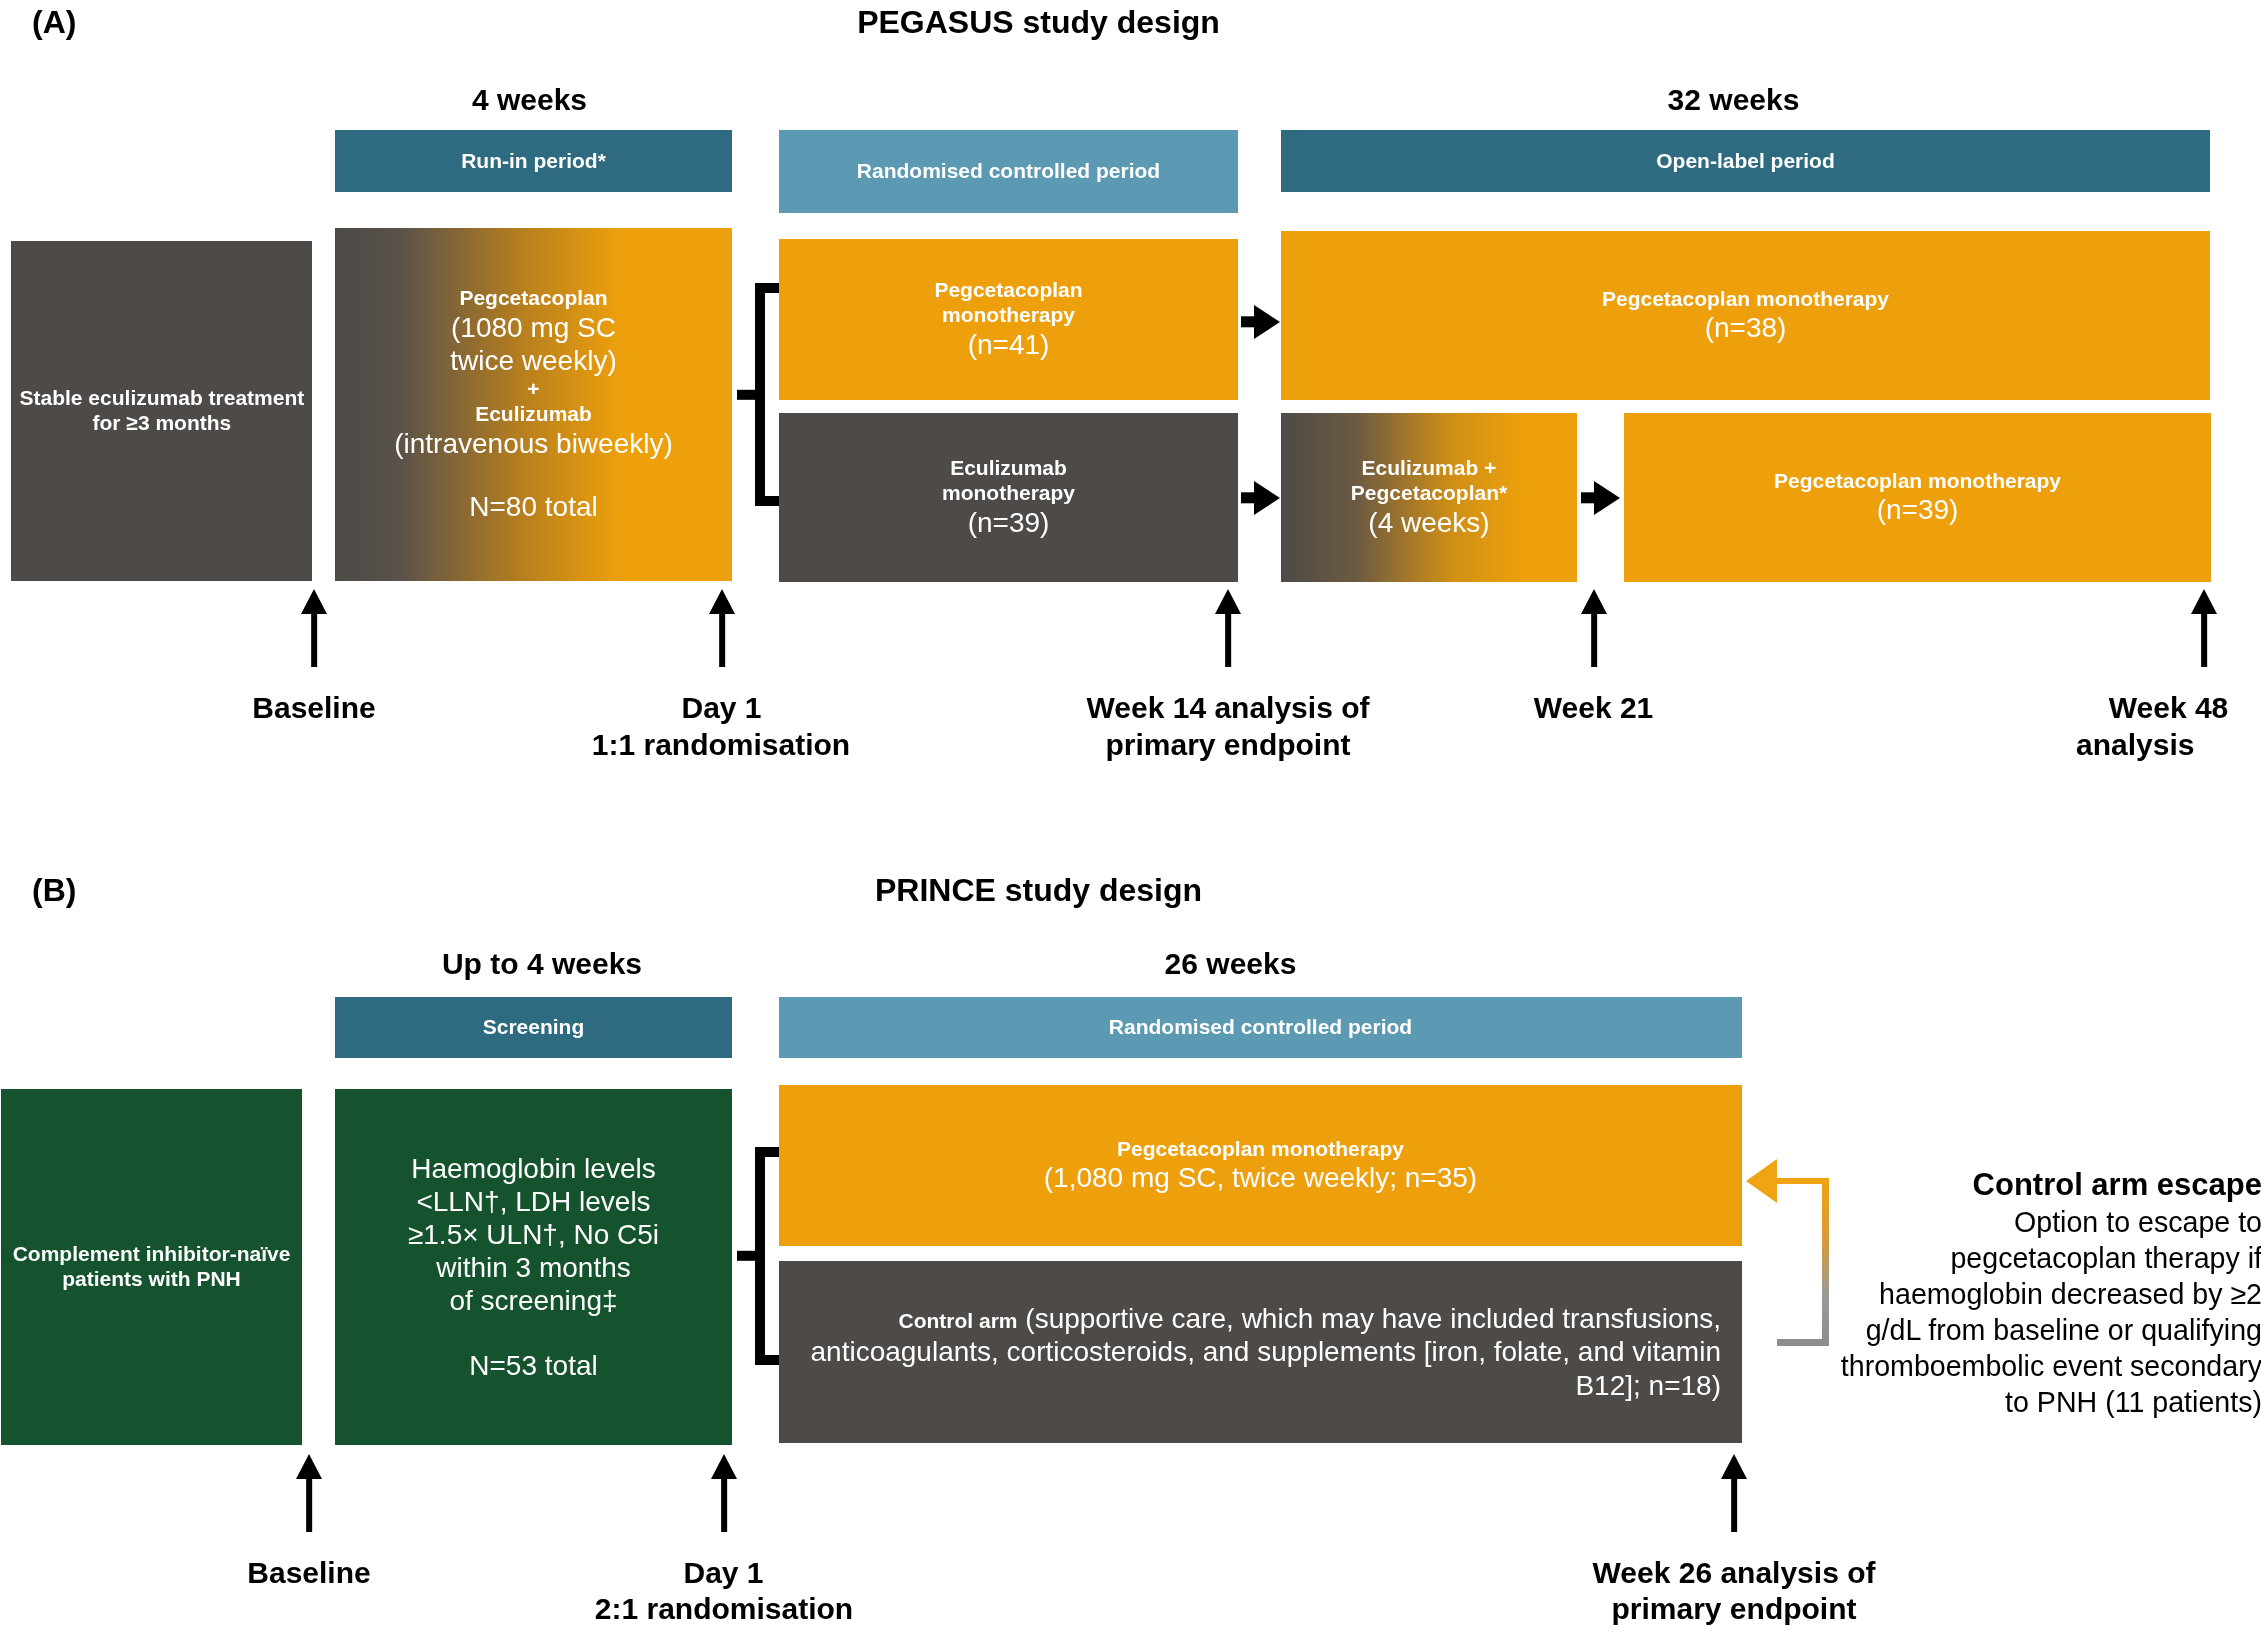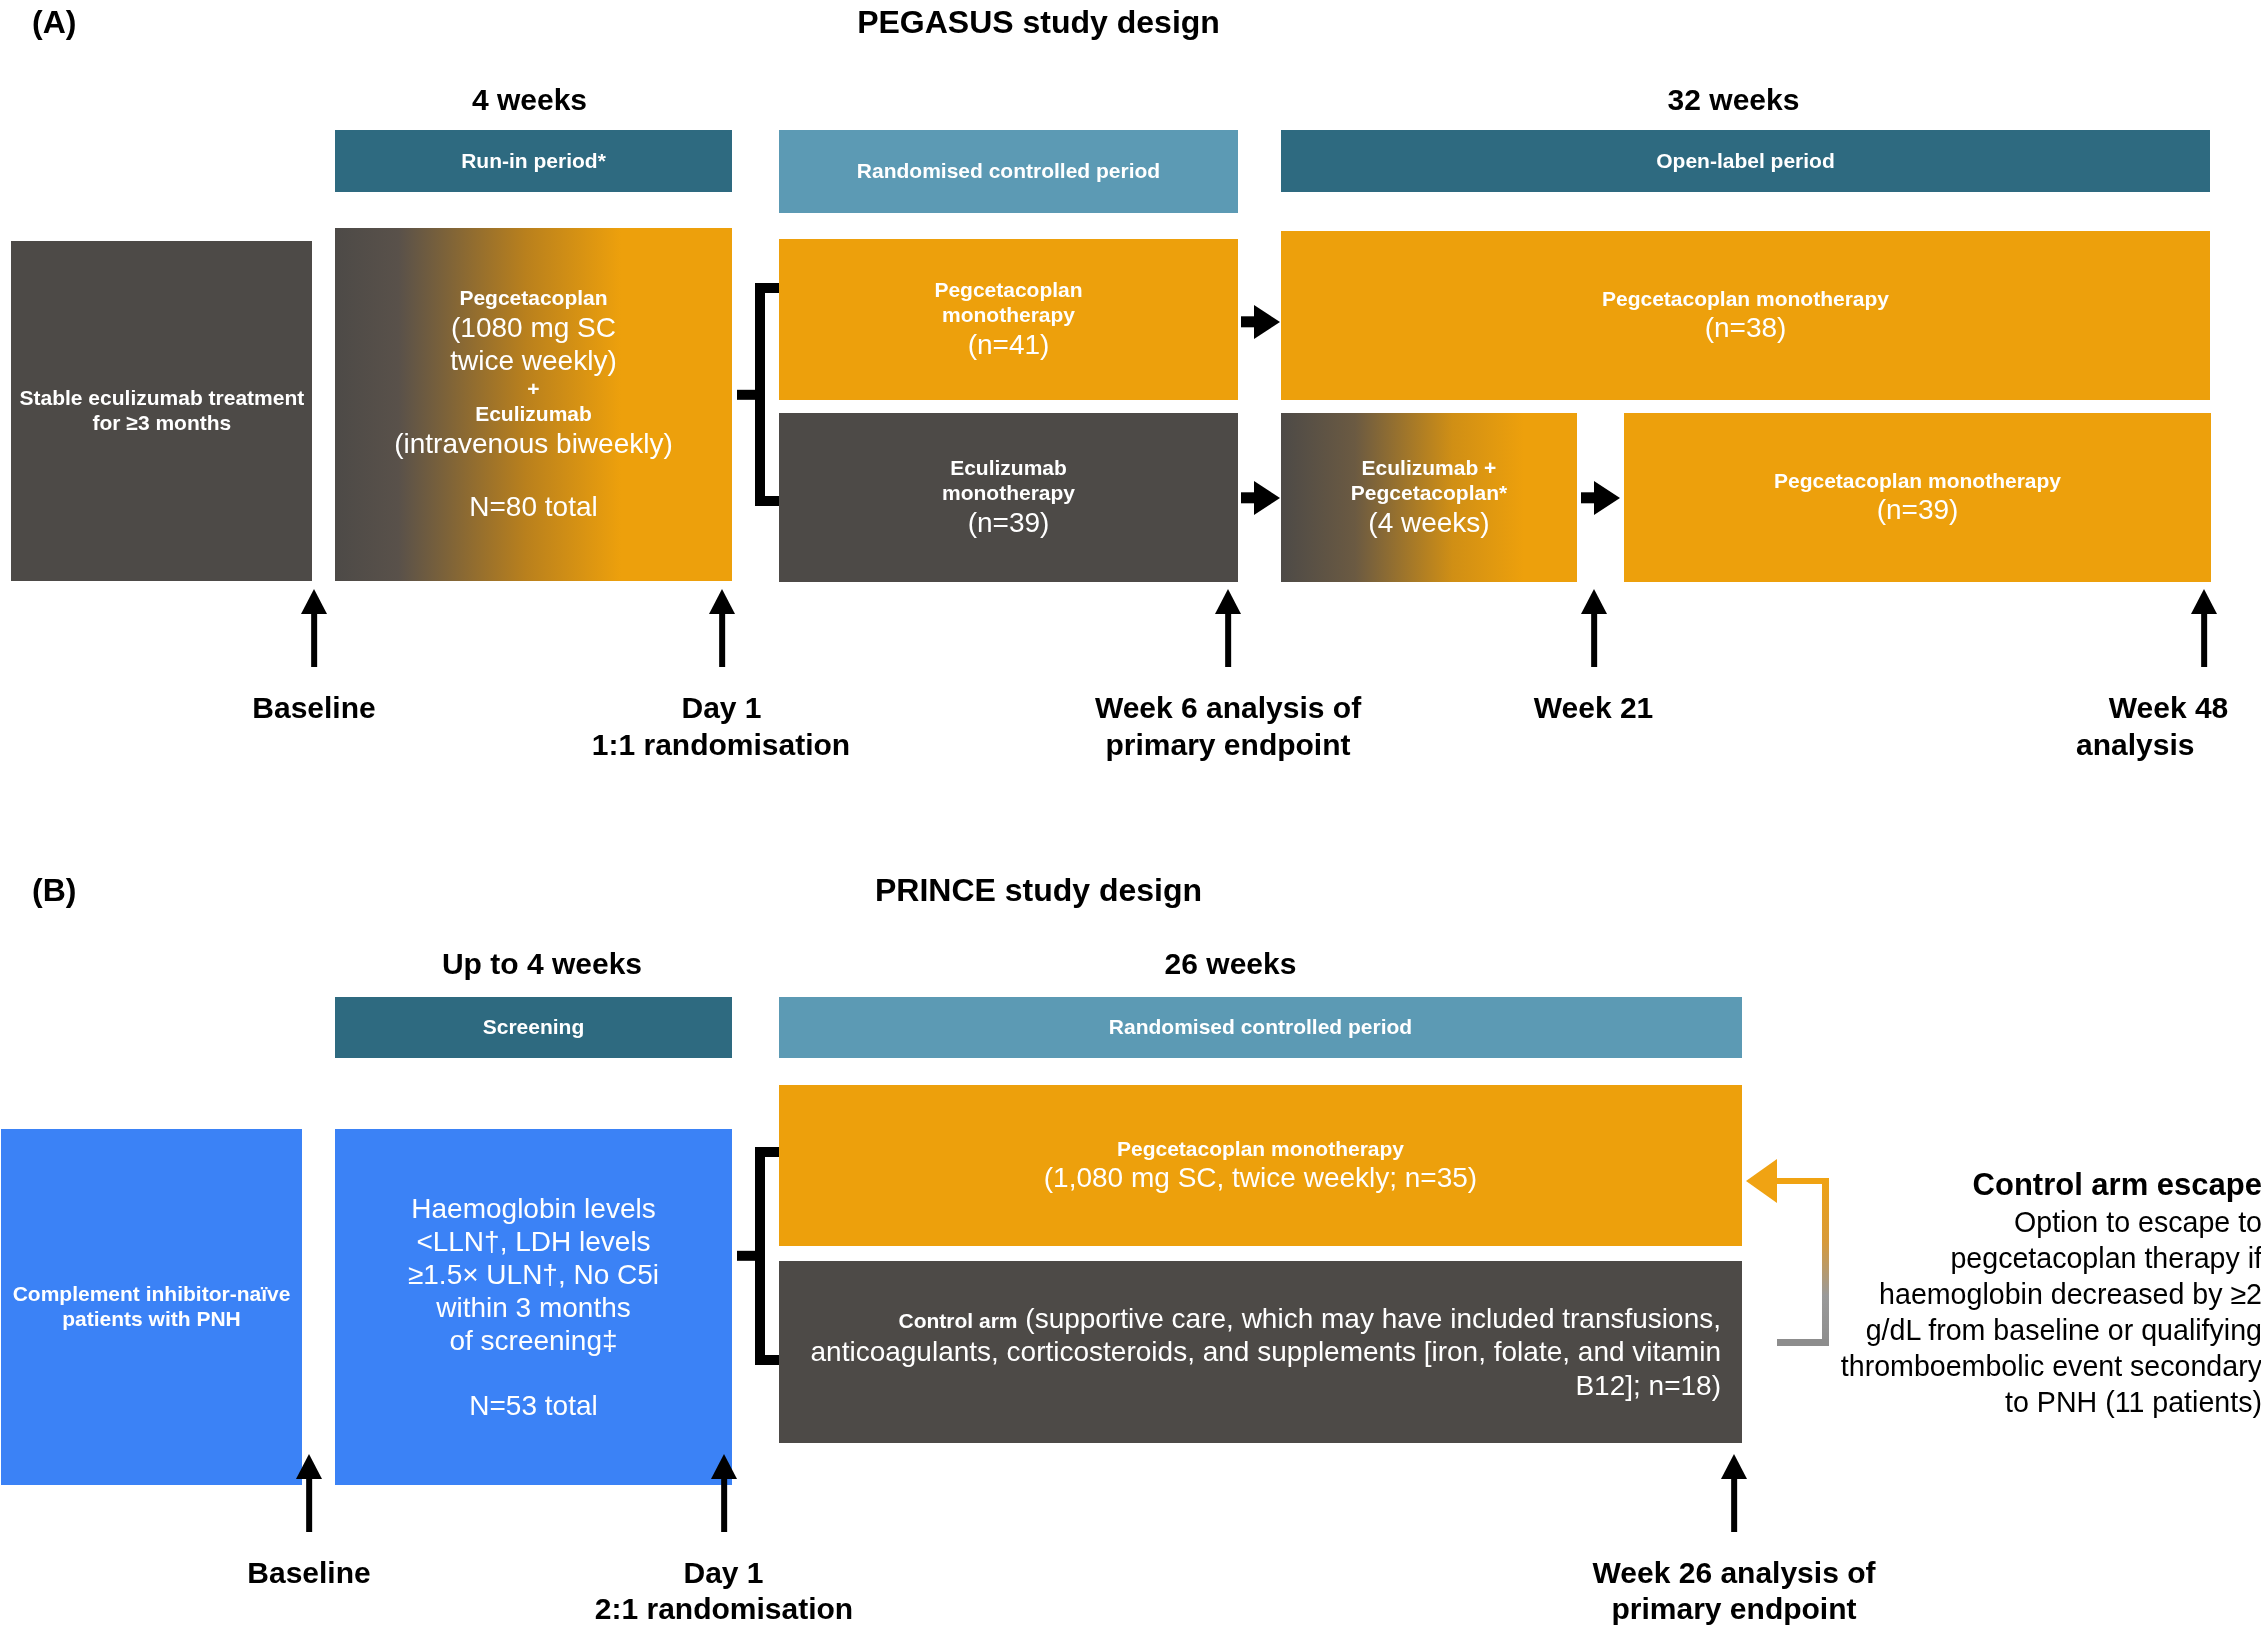--- a/index.html
+++ b/index.html
@@ -12,21 +12,21 @@
 
   .box{position:absolute;box-sizing:border-box;display:flex;align-items:center;
        justify-content:center;text-align:center;color:#fff;line-height:1.18;
        padding:3.1px 5.2px;}
   .hdr{font-weight:bold;font-size:21px;}
   .body{font-size:28px;}
   .b-bold{font-weight:bold;}
 
   .teal-dark{background:#2e6a80;}
   .teal-mid{background:#5c9ab4;}
-  .teal-pale{background:#3b82f6;margin-top:40px;}
+  .teal-pale{background:#14532d;}
   .grey{background:#4d4a47;}
   .orange{background:#eda00c;}
   .grad-orange{background:linear-gradient(to right,#4d4a47 0%,#59514a 16%,#b9801d 48%,#eda00c 72%,#eda00c 100%);}
   .grad-orange-sm{background:linear-gradient(to right,#4d4a47 0%,#6b5a42 25%,#d08f15 58%,#eda00c 82%,#eda00c 100%);}
 
   .tick{position:absolute;}
   .tick .stem{position:absolute;left:50%;transform:translateX(-50%);width:5.7px;background:#000;}
   .tick .head{position:absolute;left:50%;transform:translateX(-50%);width:0;height:0;
               border-left:13px solid transparent;border-right:13px solid transparent;
               border-bottom:25px solid #000;top:0;}
@@ -155,21 +155,21 @@
   <div class="tick" style="left:2178px;top:589px;width:52px;height:78px;">
     <div class="head"></div>
       <div class="stem" style="top:23px;height:55px;"></div>
   </div>
 
   <div class="tlabel" style="left:184px;top:690px;width:260px;">Baseline</div>
 
   <div class="tlabel" style="left:566px;top:690px;width:311px;">Day 1</div>
   <div class="tlabel" style="left:529px;top:727px;width:384px;">1:1 randomisation</div>
 
-  <div class="tlabel" style="left:1015px;top:690px;width:426px;">Week 6 analysis of</div>
+  <div class="tlabel" style="left:1015px;top:690px;width:426px;">Week 14 analysis of</div>
   <div class="tlabel" style="left:1015px;top:727px;width:426px;">primary endpoint</div>
 
   <div class="tlabel" style="left:1443px;top:690px;width:301px;">Week 21</div>
 
   <div class="tlabel" style="left:2076px;top:690px;width:185px;text-align:center;">Week 48</div>
   <div class="tlabel" style="left:2076px;top:727px;width:185px;text-align:left;">analysis</div>
 
   <div class="panel-letter" style="left:32px;top:872px;">(B)</div>
   <div class="panel-title" style="left:675px;top:872px;width:727px;">PRINCE study design</div>
 

